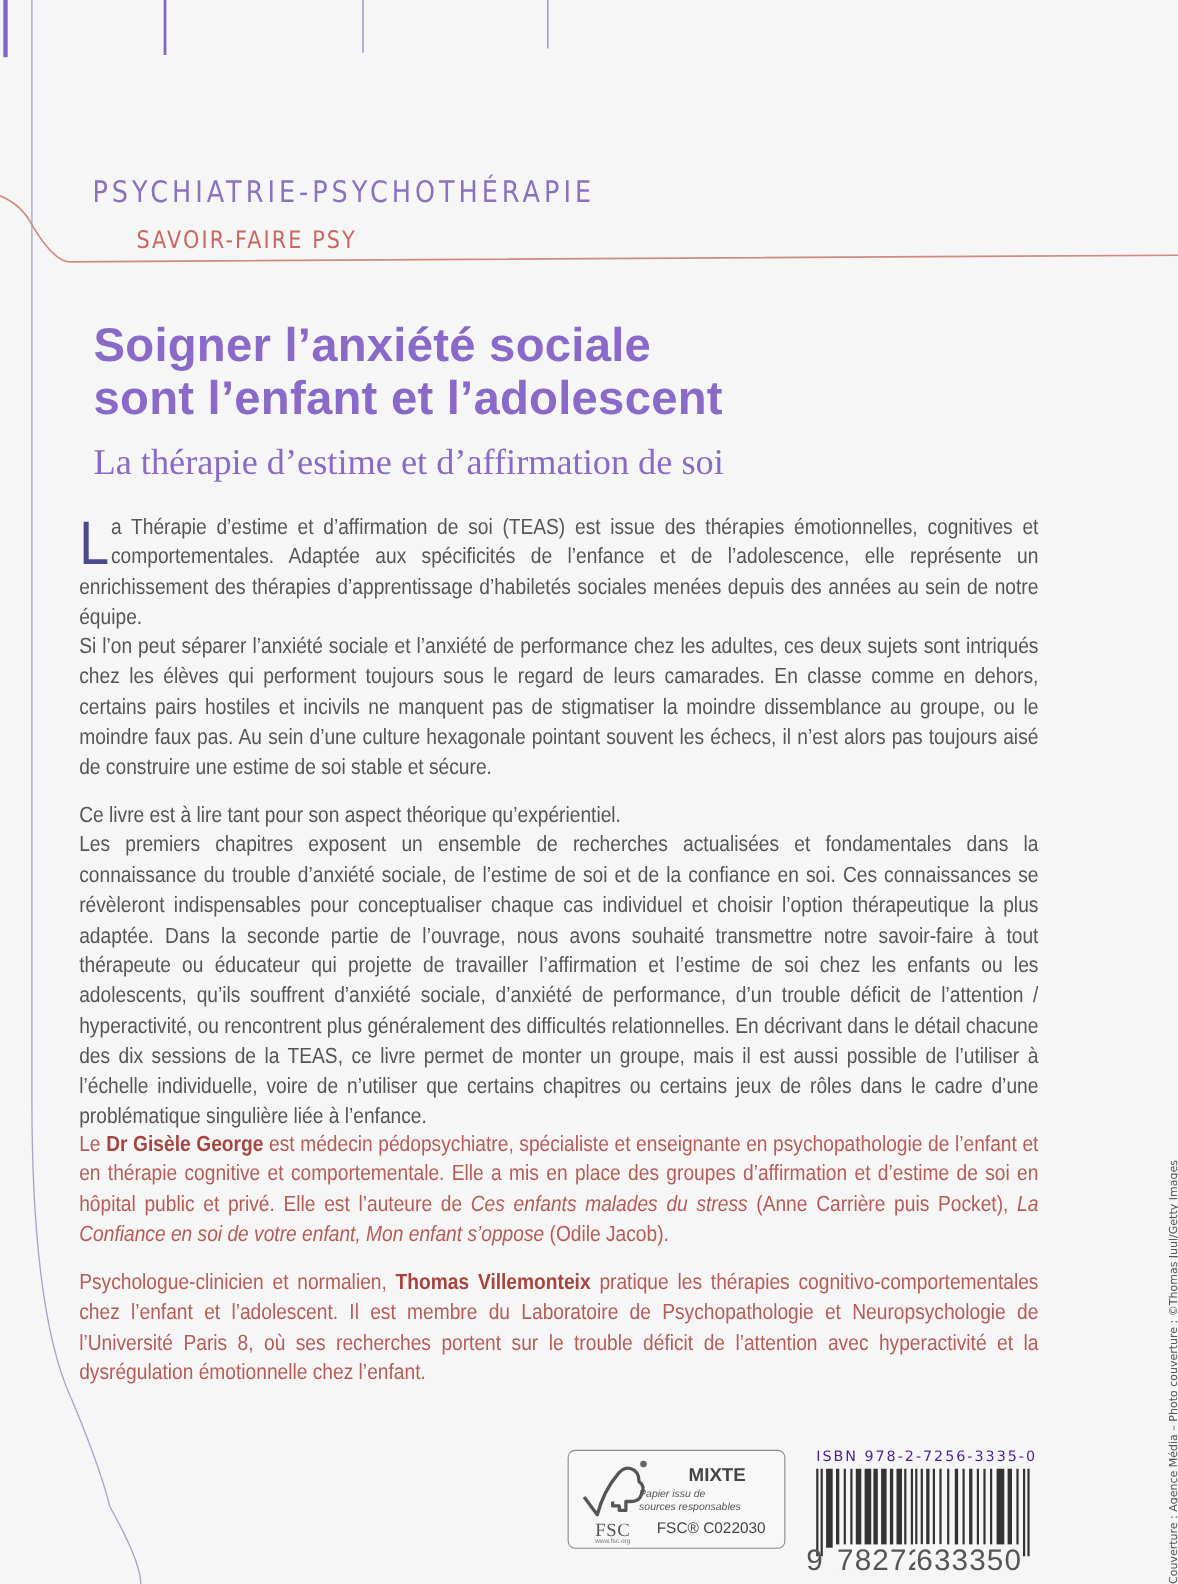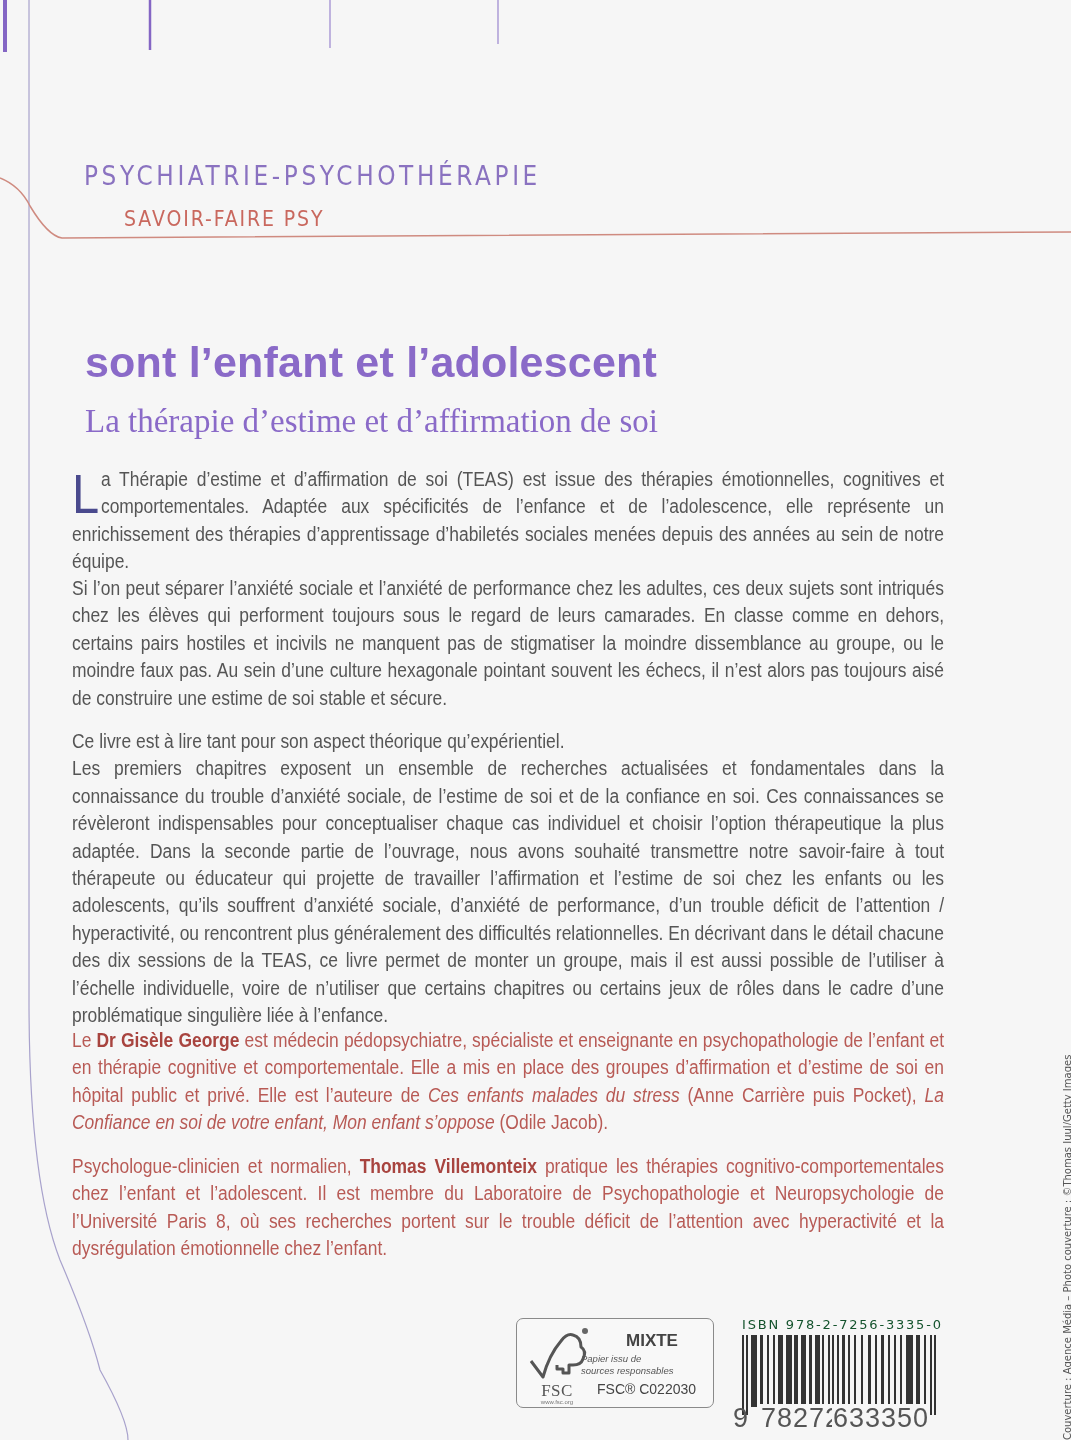--- a/index.html
+++ b/index.html
@@ -59,21 +59,21 @@
   .fsc-logo { position: absolute; left: 10px; top: 6px; width: 62px; height: 58px; }
   .fsc-word { position: absolute; left: 10px; top: 62px; width: 60px; text-align: center;
     font-family: "Liberation Serif", serif; font-size: 17px; color: #555; letter-spacing: 0.5px; }
   .fsc-url { position: absolute; left: 10px; top: 80px; width: 60px; text-align: center; font-size: 6px; color: #777; }
   .fsc-mixte { position: absolute; left: 80px; top: 12px; width: 110px; text-align: center; font-size: 17px; font-weight: 700; color: #444; }
   .fsc-line { position: absolute; left: 64px; width: 118px; text-align: left; font-size: 9.5px; color: #555; line-height: 12px; font-style: italic; }
   .fsc-l1 { top: 34px; } .fsc-l2 { top: 46px; }
   .fsc-code { position: absolute; left: 80px; top: 62px; width: 110px; font-size: 14px; color: #444; }
   .isbn-label {
     position: absolute; left: 742px; top: 1317px;
-    font-family: "DejaVu Sans", sans-serif; font-size: 13px; letter-spacing: 1.8px; color: #14532d;
+    font-family: "DejaVu Sans", sans-serif; font-size: 13px; letter-spacing: 1.8px; color: #4c1d95;
   }
   .barcode { position: absolute; left: 736px; top: 1335px; width: 220px; height: 80px; }
   .ean {
     position: absolute; top: 1404px; font-family: "Liberation Sans", sans-serif;
     font-size: 27px; color: #555; line-height: 28px; background: #f6f6f6; padding: 0 1px;
   }
   .ean-first { left: 732px; background: none; }
   .ean-left { left: 760px; letter-spacing: 1px; }
   .ean-right { left: 832px; letter-spacing: 1px; }
   .credit {
@@ -91,21 +91,21 @@
   <line x1="330" y1="0" x2="330" y2="48" stroke="#9a86cf" stroke-width="1.2"></line>
   <line x1="498" y1="0" x2="498" y2="44" stroke="#9a86cf" stroke-width="1.2"></line>
   <path d="M29 0 L29 1000 Q29 1180 60 1260 Q90 1330 100 1370 Q128 1420 128 1440" fill="none" stroke="#a8a2cc" stroke-width="1.2"></path>
   <path d="M0 178 Q20 186 30 206 Q48 236 62 238 L1071 232" fill="none" stroke="#cf8b80" stroke-width="1.5"></path>
 </svg>
 
 <div class="series">PSYCHIATRIE-PSYCHOTHÉRAPIE</div>
 <div class="subseries">SAVOIR-FAIRE PSY</div>
 
 <h1 class="title">
-  <br>
+  <span>Soigner l’anxiété sociale</span><br>
   <span>sont l’enfant et l’adolescent</span>
 </h1>
 <h2 class="subtitle">La thérapie d’estime et d’affirmation de soi</h2>
 
 <div class="body p1">
   <p><span class="dropcap">L</span><span>a Thérapie d’estime et d’affirmation de soi (TEAS) est issue des thérapies émotionnelles, cognitives et comportementales. Adaptée aux spécificités de l’enfance et de l’adolescence, elle représente un enrichissement des thérapies d’apprentissage d’habiletés sociales menées depuis des années au sein de notre équipe.</span></p>
 </div>
 <div class="body p2">
   <p>Si l’on peut séparer l’anxiété sociale et l’anxiété de performance chez les adultes, ces deux sujets sont intriqués chez les élèves qui performent toujours sous le regard de leurs camarades. En classe comme en dehors, certains pairs hostiles et incivils ne manquent pas de stigmatiser la moindre dissemblance au groupe, ou le moindre faux pas. Au sein d’une culture hexagonale pointant souvent les échecs, il n’est alors pas toujours aisé de construire une estime de soi stable et sécure.</p>
 </div>

